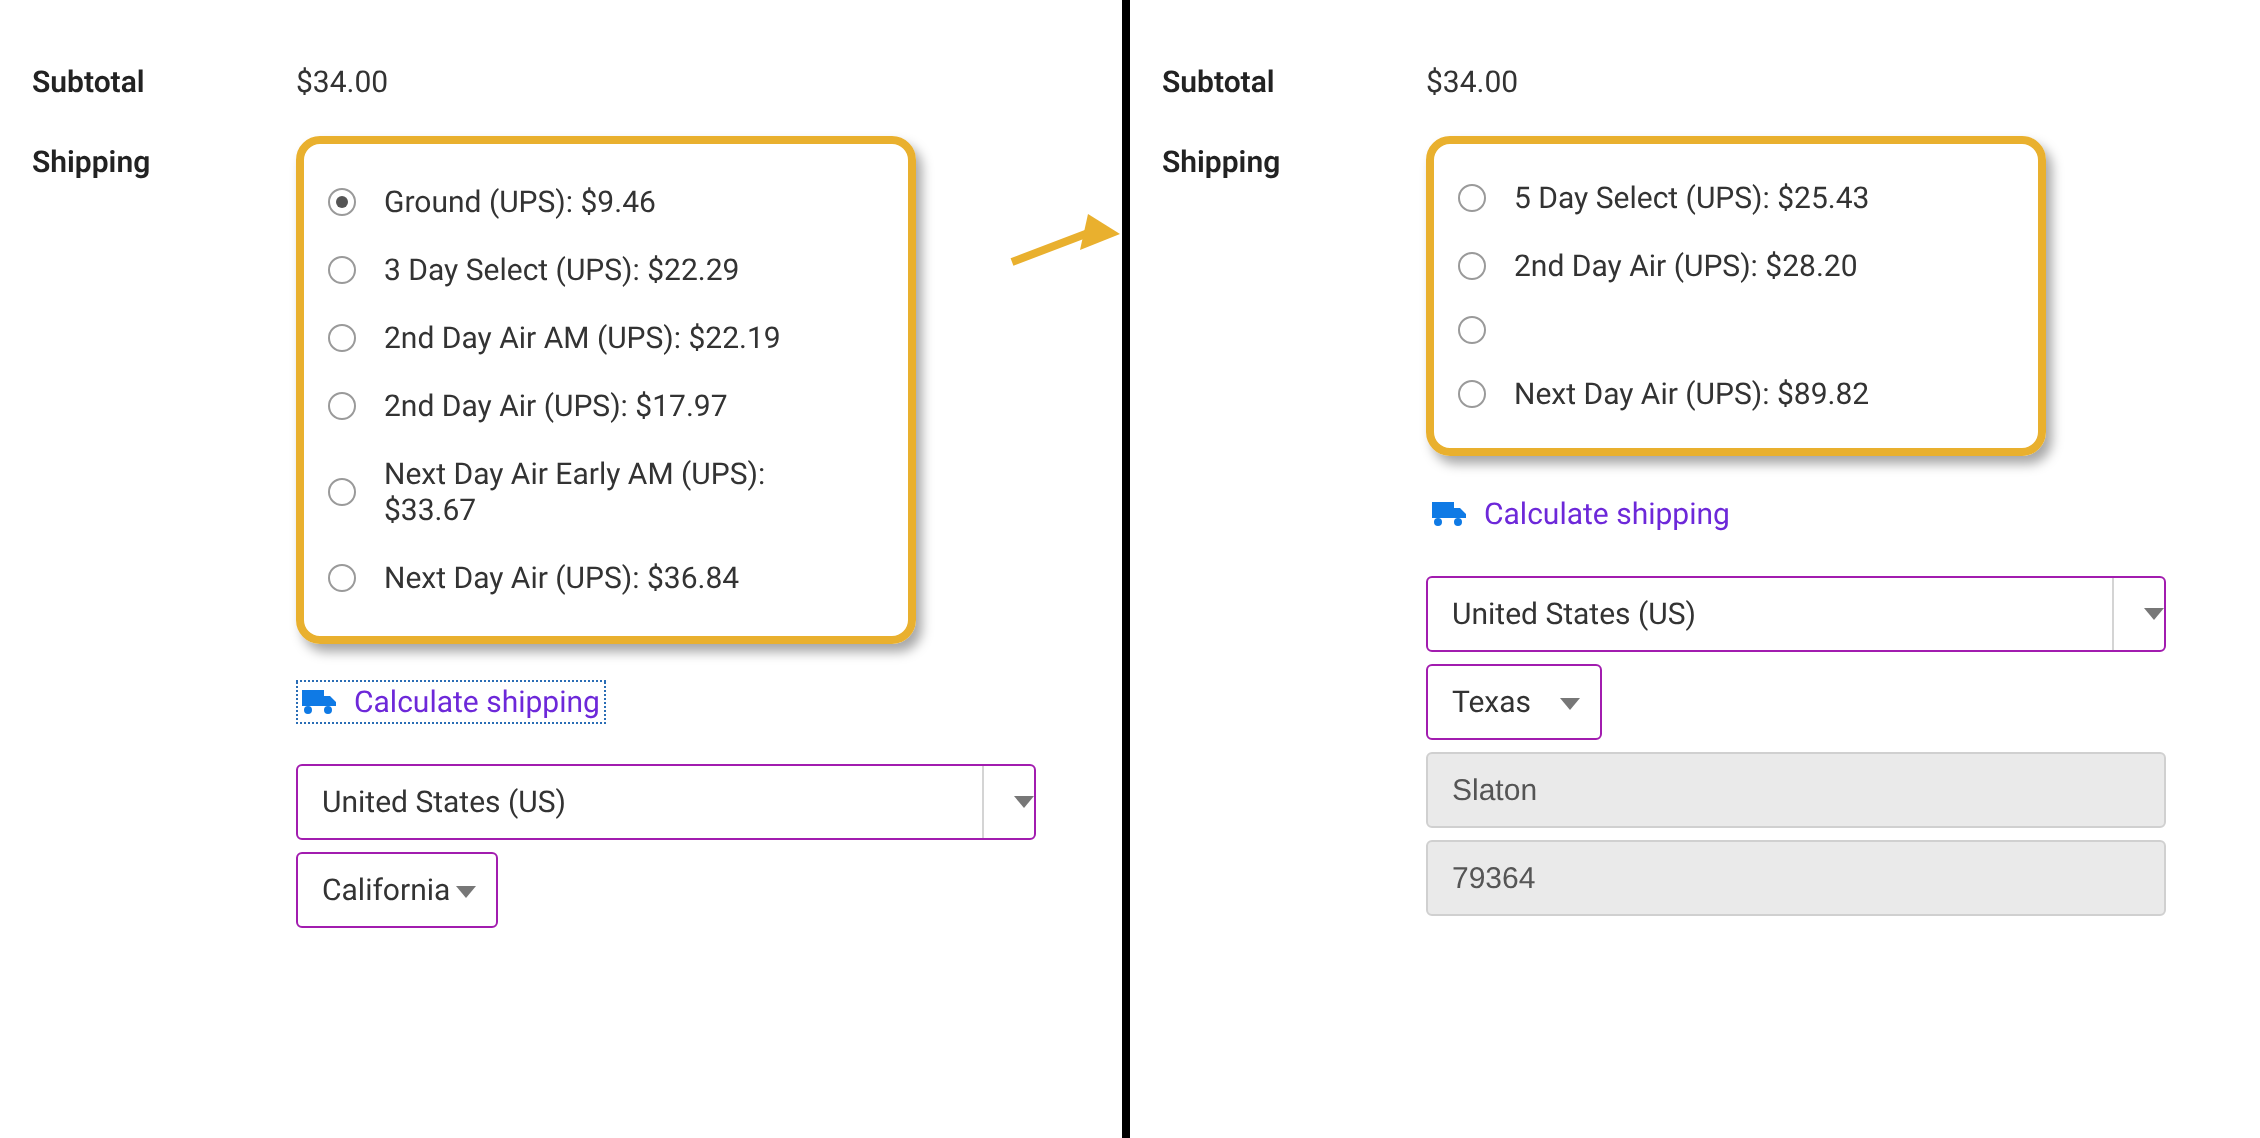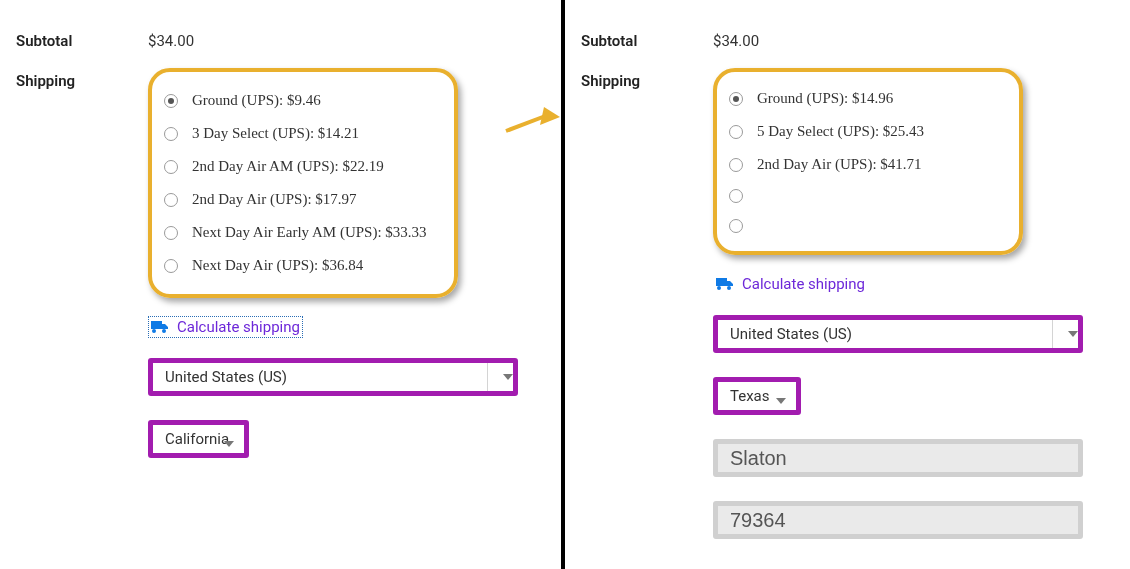--- a/index.html
+++ b/index.html
@@ -9,25 +9,24 @@
     display:flex;
   }
   .panel{width:50%;padding:28px 16px;position:relative}
   .panel.left{border-right:4px solid #000}
   .row{display:flex;align-items:flex-start;margin-bottom:18px}
   .row-label{width:132px;font-weight:600;color:#222;padding-top:4px}
   .row-content{flex:1;min-width:0}
   .subtotal-value{padding-top:4px}
 
   .callout{
-    position:relative;border:4px solid #e9b02e;border-radius:22px;
+    position:relative;border:4px solid #e9b02e;border-radius:12px;
     padding:12px 20px 12px 8px;width:310px;
     box-shadow:3px 4px 6px rgba(0,0,0,0.35);
     margin-bottom:18px;
-    font-family:Liberation Serif, serif;
   }
   .callout.narrow{width:310px;padding:10px 20px 10px 8px;}
   .radio-row{display:flex;align-items:center;padding:8px 4px;}
   .radio{
     width:14px;height:14px;border:1px solid #9a9a9a;border-radius:50%;
     flex:none;margin-right:14px;position:relative;background:#fff;
   }
   .radio.checked::after{
     content:"";position:absolute;left:3px;top:3px;width:6px;height:6px;
     border-radius:50%;background:#555;
@@ -35,26 +34,26 @@
   .radio-label{color:#333}
 
   .arrow{position:absolute;pointer-events:none}
 
   .calc-link{color:#6d28d9;display:inline-flex;align-items:center;gap:8px;
     margin-bottom:20px;border:1px dotted transparent;padding:1px 2px}
   .calc-link.focus{border-color:#2a6db5}
   .truck{width:18px;height:14px;display:inline-block;position:relative}
 
   .select, .text-input{
-    width:100%;max-width:370px;height:38px;border:5px solid #a21caf;border-radius:3px;
+    width:100%;max-width:370px;height:38px;border:1px solid #a21caf;border-radius:3px;
     background:#fff;display:flex;align-items:center;padding:0 12px;
-    font-size:15px;color:#333;margin-bottom:24px;position:relative;
+    font-size:15px;color:#333;margin-bottom:6px;position:relative;
   }
   .text-input{background:#eaeaea;border-color:#d0d0d0}
-  .text-input input{border:none;background:transparent;width:100%;font-size:20px;outline:none;color:#555}
+  .text-input input{border:none;background:transparent;width:100%;font-size:15px;outline:none;color:#555}
   .select.small{width:101px;max-width:118px}
   .caret{
     margin-left:auto;width:0;height:0;border-left:5px solid transparent;
     border-right:5px solid transparent;border-top:6px solid #777;
     position:absolute;right:10px;top:16px;
   }
   .caret-box{
     border-left:1px solid #d4d4d4;height:100%;width:26px;position:absolute;right:0;top:0;display:flex;align-items:center;justify-content:center
   }
   .caret-box .caret{position:static}
@@ -72,33 +71,33 @@
     <div class="row-content">
       
       <div class="callout">
         <div>
             <div class="radio-row">
               <span class="radio checked"></span>
               <span class="radio-label">Ground (UPS): $9.46</span>
             </div>
             <div class="radio-row">
               <span class="radio"></span>
-              <span class="radio-label">3 Day Select (UPS): $14.21</span>
+              <span class="radio-label">3 Day Select (UPS): $22.29</span>
             </div>
             <div class="radio-row">
               <span class="radio"></span>
               <span class="radio-label">2nd Day Air AM (UPS): $22.19</span>
             </div>
             <div class="radio-row">
               <span class="radio"></span>
               <span class="radio-label">2nd Day Air (UPS): $17.97</span>
             </div>
             <div class="radio-row">
               <span class="radio"></span>
-              <span class="radio-label">Next Day Air Early AM (UPS): $33.33</span>
+              <span class="radio-label">Next Day Air Early AM (UPS): $33.67</span>
             </div>
             <div class="radio-row">
               <span class="radio"></span>
               <span class="radio-label">Next Day Air (UPS): $36.84</span>
             </div>
           </div>
       </div>
 
       <a class="calc-link focus">
         <span class="truck">
@@ -132,36 +131,33 @@
   <div class="row">
     <div class="row-label">Shipping</div>
     <div class="row-content">
       <svg class="arrow" style="left:-61px;top:105px" width="60" height="34" viewBox="0 0 60 34">
         <path d="M2 26 L44 10" stroke="#e9b02e" stroke-width="4" fill="none"></path>
         <path d="M40 2 L56 12 L36 20 Z" fill="#e9b02e"></path>
       </svg>
       <div class="callout narrow">
         <div>
             <div class="radio-row">
-              <span class="radio checked"></span>
-              <span class="radio-label">Ground (UPS): $14.96</span>
-            </div>
-            <div class="radio-row">
               <span class="radio"></span>
               <span class="radio-label">5 Day Select (UPS): $25.43</span>
             </div>
             <div class="radio-row">
               <span class="radio"></span>
-              <span class="radio-label">2nd Day Air (UPS): $41.71</span>
+              <span class="radio-label">2nd Day Air (UPS): $28.20</span>
             </div>
             <div class="radio-row">
               <span class="radio"></span>
             </div>
             <div class="radio-row">
               <span class="radio"></span>
+              <span class="radio-label">Next Day Air (UPS): $89.82</span>
             </div>
           </div>
       </div>
 
       <a class="calc-link">
         <span class="truck">
           <svg width="18" height="14" viewBox="0 0 18 14">
               <path fill="#0f7ae5" d="M0 1h11v8H0zM11 4h3l3 3v2h-6zM3 13a2 2 0 1 0 0-4 2 2 0 0 0 0 4zm10 0a2 2 0 1 0 0-4 2 2 0 0 0 0 4z"></path>
             </svg>
         </span>

